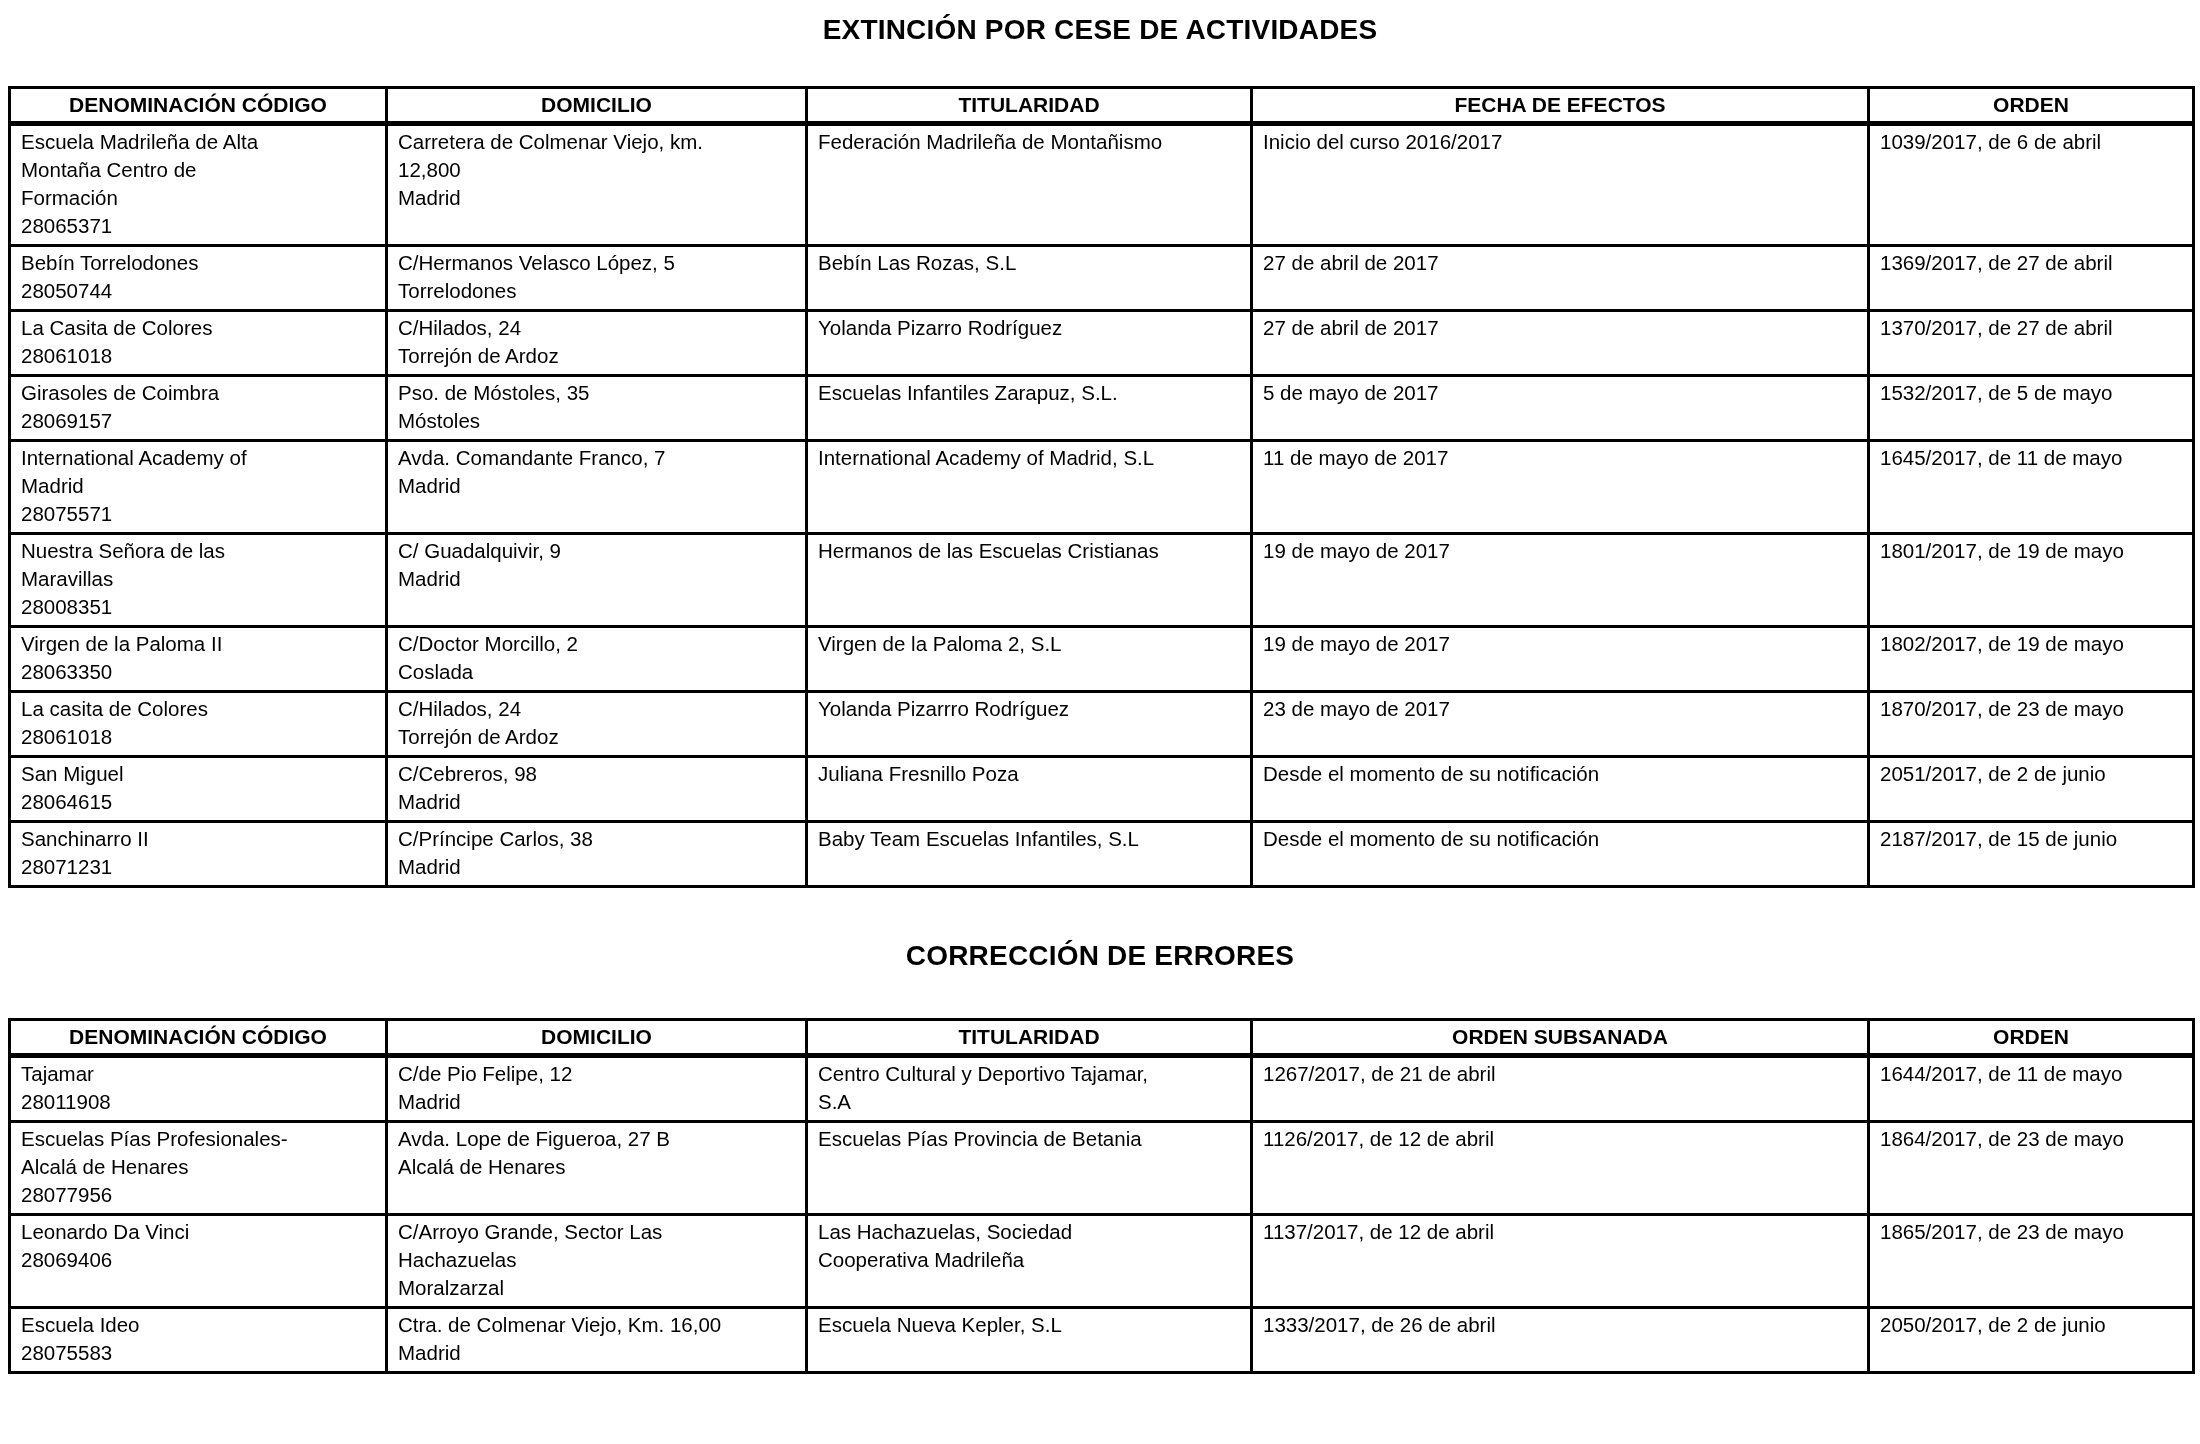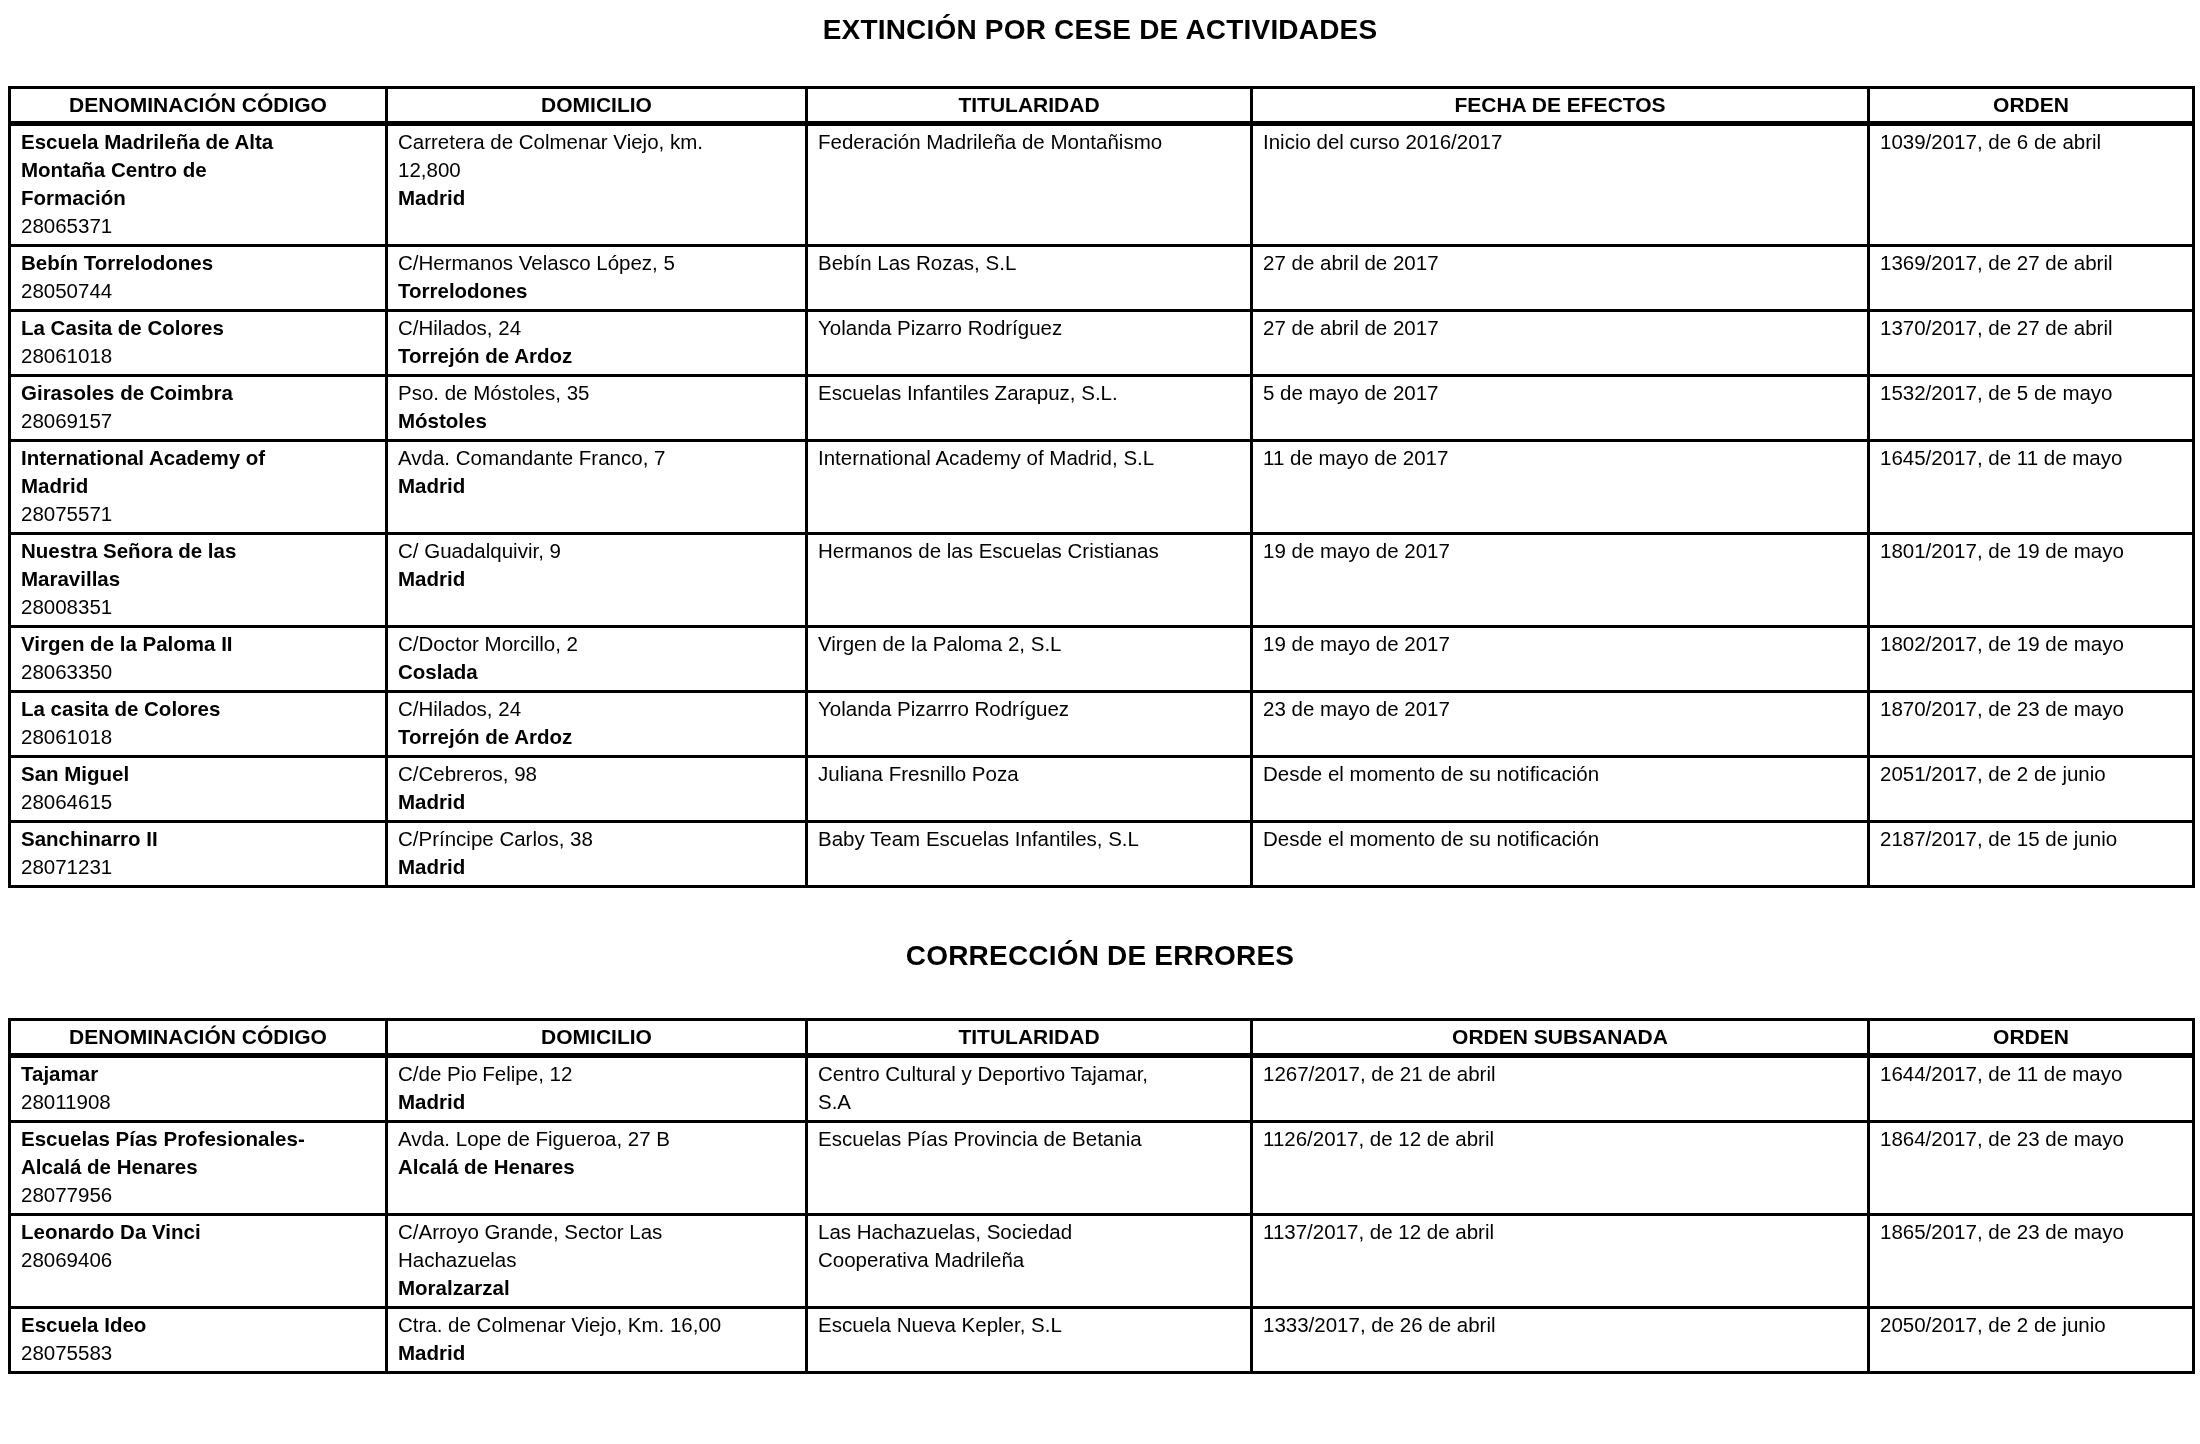--- a/index.html
+++ b/index.html
@@ -32,21 +32,21 @@
   }
   table.grid td {
     font-size:20.5px; line-height:28px;
     padding:2px 9px 4px 10px; text-align:left;
   }
   .c1 { width:377px; }
   .c2 { width:420px;margin-top:7px; }
   .c3 { width:445px; }
   .c4 { width:617px; }
   .c5 { width:325px; }
-  .b { font-weight:bold; }
+  .b { font-weight:normal; }
   .pre { white-space:pre-line; }
 </style>
 </head>
 <body>
 
 <div class="doc">
   <div class="tbl-title title-1">EXTINCIÓN POR CESE DE ACTIVIDADES</div>
 
   <table class="grid">
       <thead>

